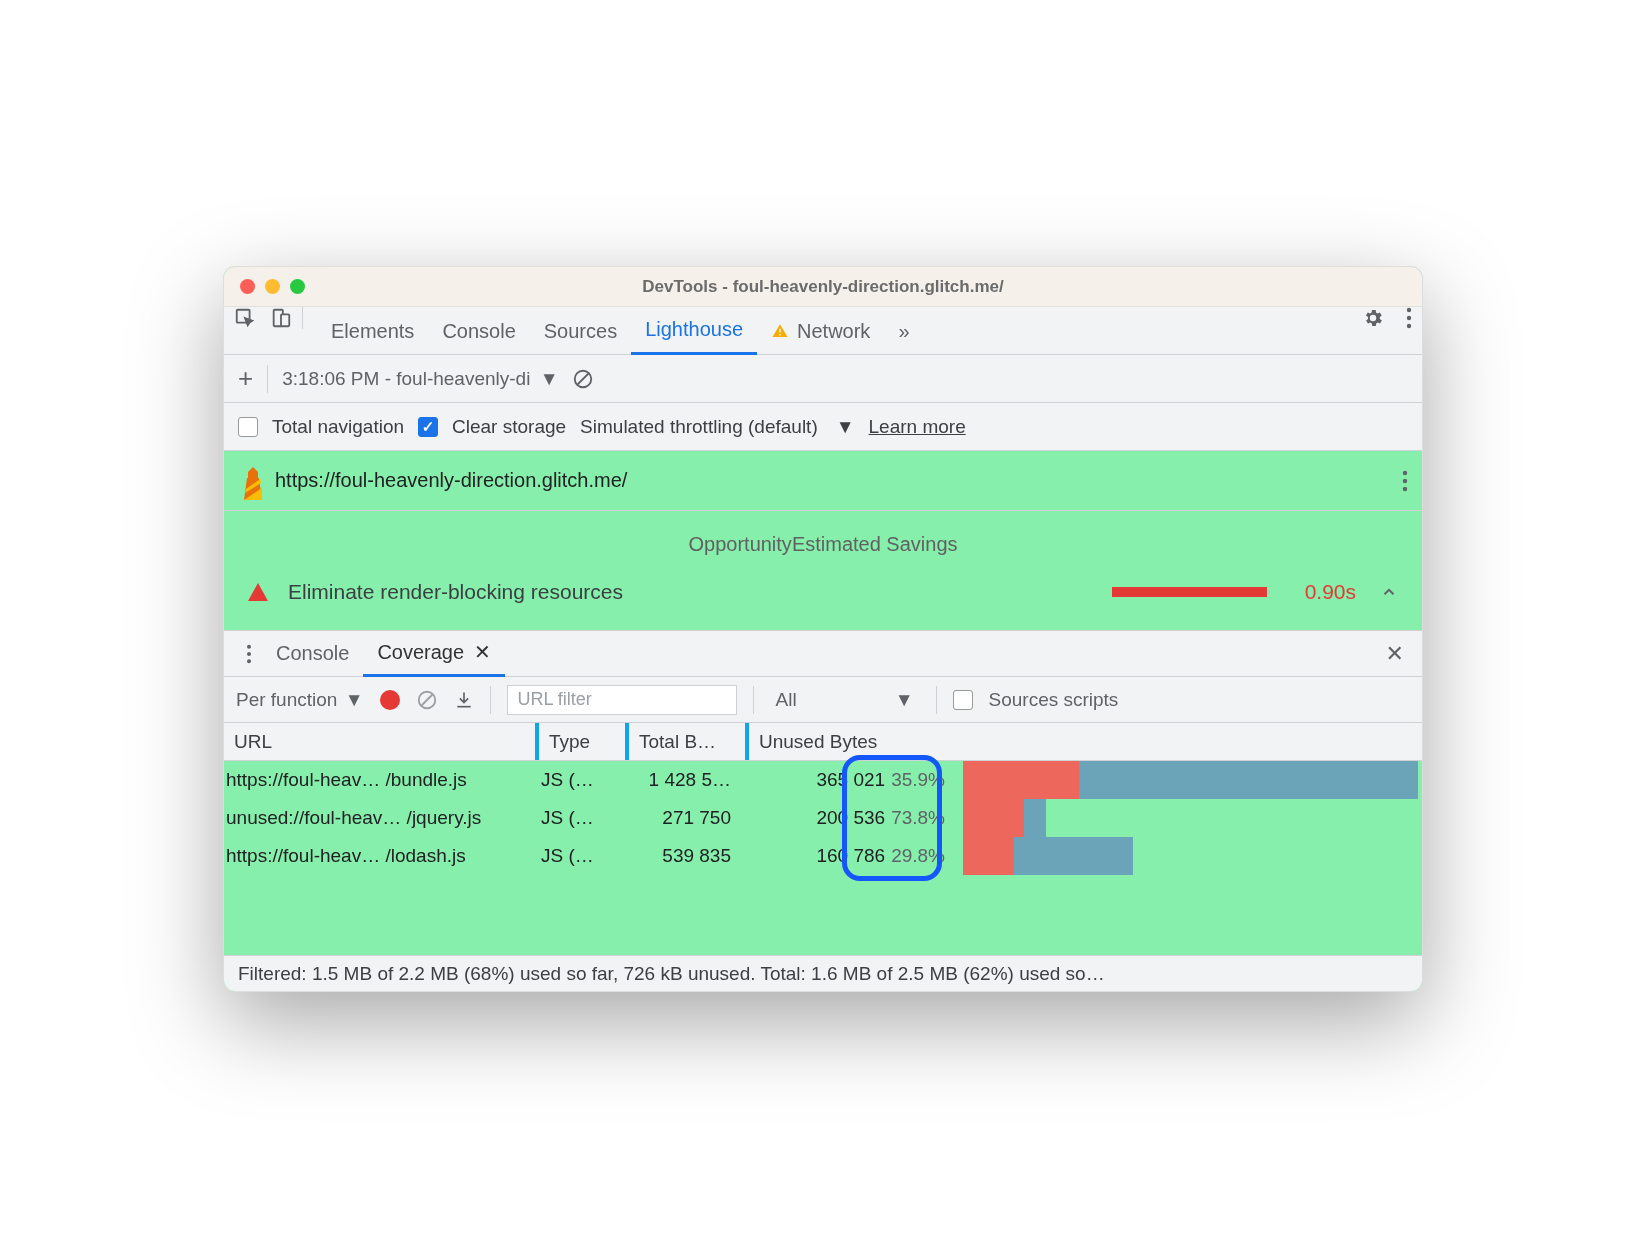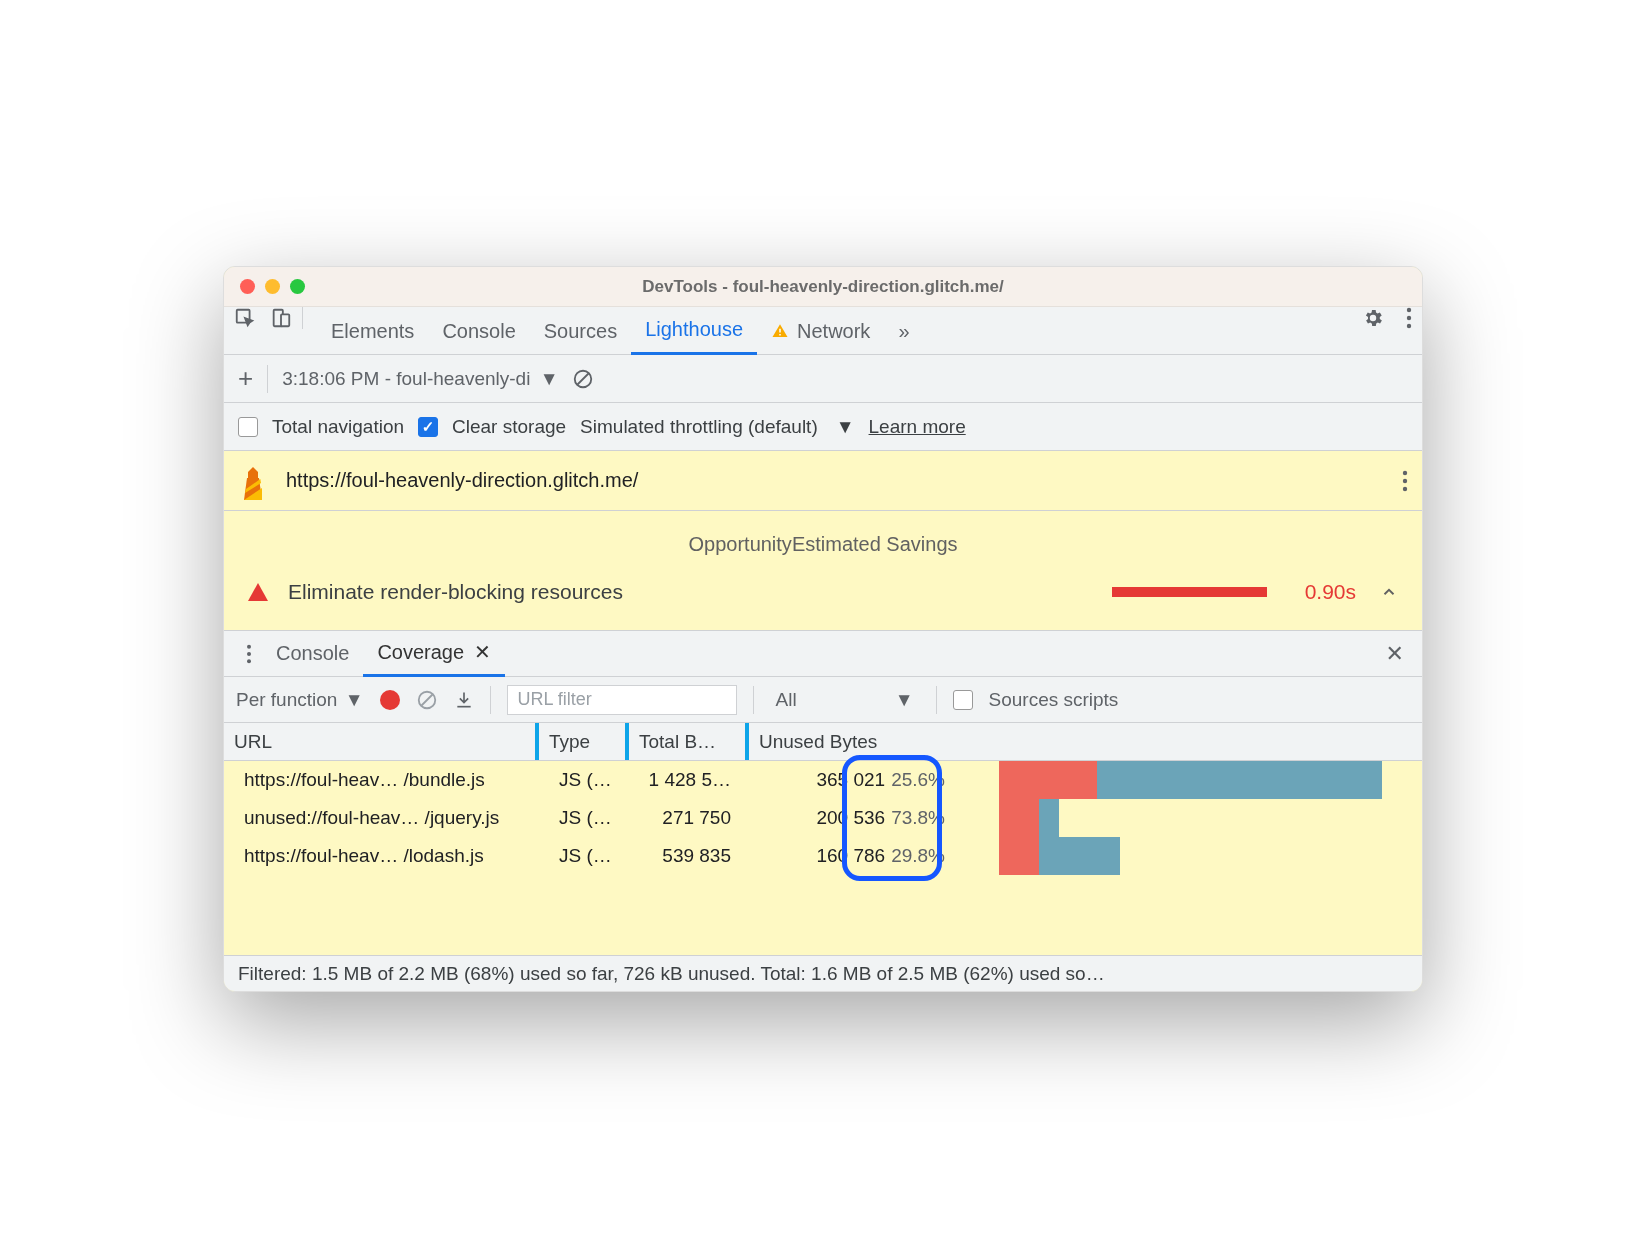--- a/index.html
+++ b/index.html
@@ -7,21 +7,21 @@
   font-family: -apple-system, BlinkMacSystemFont, "Segoe UI", Helvetica, Arial, sans-serif;
   background: #fff;
   width: 1646px;
   height: 1258px;
   display: flex;
   align-items: center;
   justify-content: center;
 }
 .window {
   width: 1200px;
-  background: #fef9c3;
+  background: #86efac;
   border-radius: 12px;
   box-shadow: 0 30px 90px rgba(0,0,0,0.35);
   overflow: hidden;
   border: 1px solid #ddd;
 }
 
 .titlebar {
   height: 40px;
   background: #f6f0eb;
   display: flex;
@@ -50,21 +50,21 @@
 
 .row1{height:48px;background:#f1f3f4;border-bottom:1px solid #cfd1d4;display:flex;align-items:center;padding:0 14px;font-size:19px;color:#5f6368;gap:14px}
 .plus{font-size:26px;color:#5f6368}
 
 .row2{height:48px;background:#f1f3f4;border-bottom:1px solid #cfd1d4;display:flex;align-items:center;padding:0 14px;font-size:19px;color:#3c4043;gap:14px}
 .cb{width:20px;height:20px;border:1.5px solid #999;border-radius:3px;background:#fff;display:inline-flex;align-items:center;justify-content:center}
 .cb.checked{background:#1a73e8;border-color:#1a73e8}
 .cb.checked::after{content:"✓";color:#fff;font-size:15px;font-weight:700}
 .learn{text-decoration:underline}
 
-.urlrow{height:60px;border-bottom:1px solid #cfd1d4;display:flex;align-items:center;padding:0 14px;font-size:20px;color:#202124;gap:18px}
+.urlrow{height:60px;border-bottom:1px solid #cfd1d4;display:flex;align-items:center;padding:0 14px;font-size:20px;color:#202124;gap:7px}
 .lh-icon{width:30px;height:30px;position:relative}
 
 .ophdr{display:flex;justify-content:center;padding:22px 24px 10px;font-size:20px;color:#616161}
 
 .oprow{display:flex;align-items:center;padding:14px 24px 26px;border-bottom:1px solid #cfd1d4}
 .tri{width:0;height:0;border-left:10px solid transparent;border-right:10px solid transparent;border-bottom:18px solid #e53935;margin-right:20px}
 .opname{font-size:21px;color:#3c4043;flex:1}
 .opbar{width:155px;height:10px;background:#e53935;margin-right:38px}
 .opval{color:#e53935;font-size:21px;margin-right:24px}
 .chev{color:#616161}
@@ -82,21 +82,21 @@
 .tbl{width:100%;font-size:19px;color:#202124}
 .thead{display:flex;background:#f1f3f4;border-bottom:1px solid #cfd1d4;height:38px;align-items:center;color:#3c4043}
 .thead div{padding:0 10px;border-right:4px solid #0ea5e9;height:100%;display:flex;align-items:center;overflow:hidden;white-space:nowrap}
 .thead div:last-child{border-right:none}
 .c-url{flex:0 0 315px}
 .c-type{flex:0 0 90px}
 .c-total{flex:0 0 120px;justify-content:flex-start}
 .c-unused{flex:0 0 210px}
 .c-viz{flex:1}
 .trow{display:flex;height:38px;align-items:center}
-.trow div{padding:0 20px;height:100%;display:flex;align-items:center;overflow:hidden;white-space:nowrap}
+.trow div{padding:0 2px;height:100%;display:flex;align-items:center;overflow:hidden;white-space:nowrap}
 .trow .c-total{justify-content:flex-end;padding-right:18px}
 .trow .c-unused{justify-content:flex-end;gap:6px;padding-right:14px}
 .pct{color:#5f6368}
 .viz{display:flex;height:18px;width:100%}
 .viz .u{background:#ee675c}
 .viz .r{background:#6ba4b8}
 .highlight-oval{
   position:absolute;border:5px solid #1557ff;border-radius:18px;
   width:100px;height:126px;pointer-events:none;
 }
@@ -287,21 +287,21 @@
       <div class="c-unused">Unused Bytes</div>
     </div>
     <div class="table-wrap">
       <div id="rows">
           <div class="trow">
             <div class="c-url">https://foul-heav… /bundle.js</div>
             <div class="c-type">JS (…</div>
             <div class="c-total">1 428 5…</div>
             <div class="c-unused">
               <span>365 021</span> 
-              <span class="pct">25.6%</span>
+              <span class="pct">35.9%</span>
             </div>
             <div class="c-viz">
               <div class="viz" style="width:100%">
                 <div class="u" style="width:25.6%"></div>
                 <div class="r" style="width:74.4%"></div>
               </div>
             </div>
           </div>
           <div class="trow">
             <div class="c-url">unused://foul-heav… /jquery.js</div>

